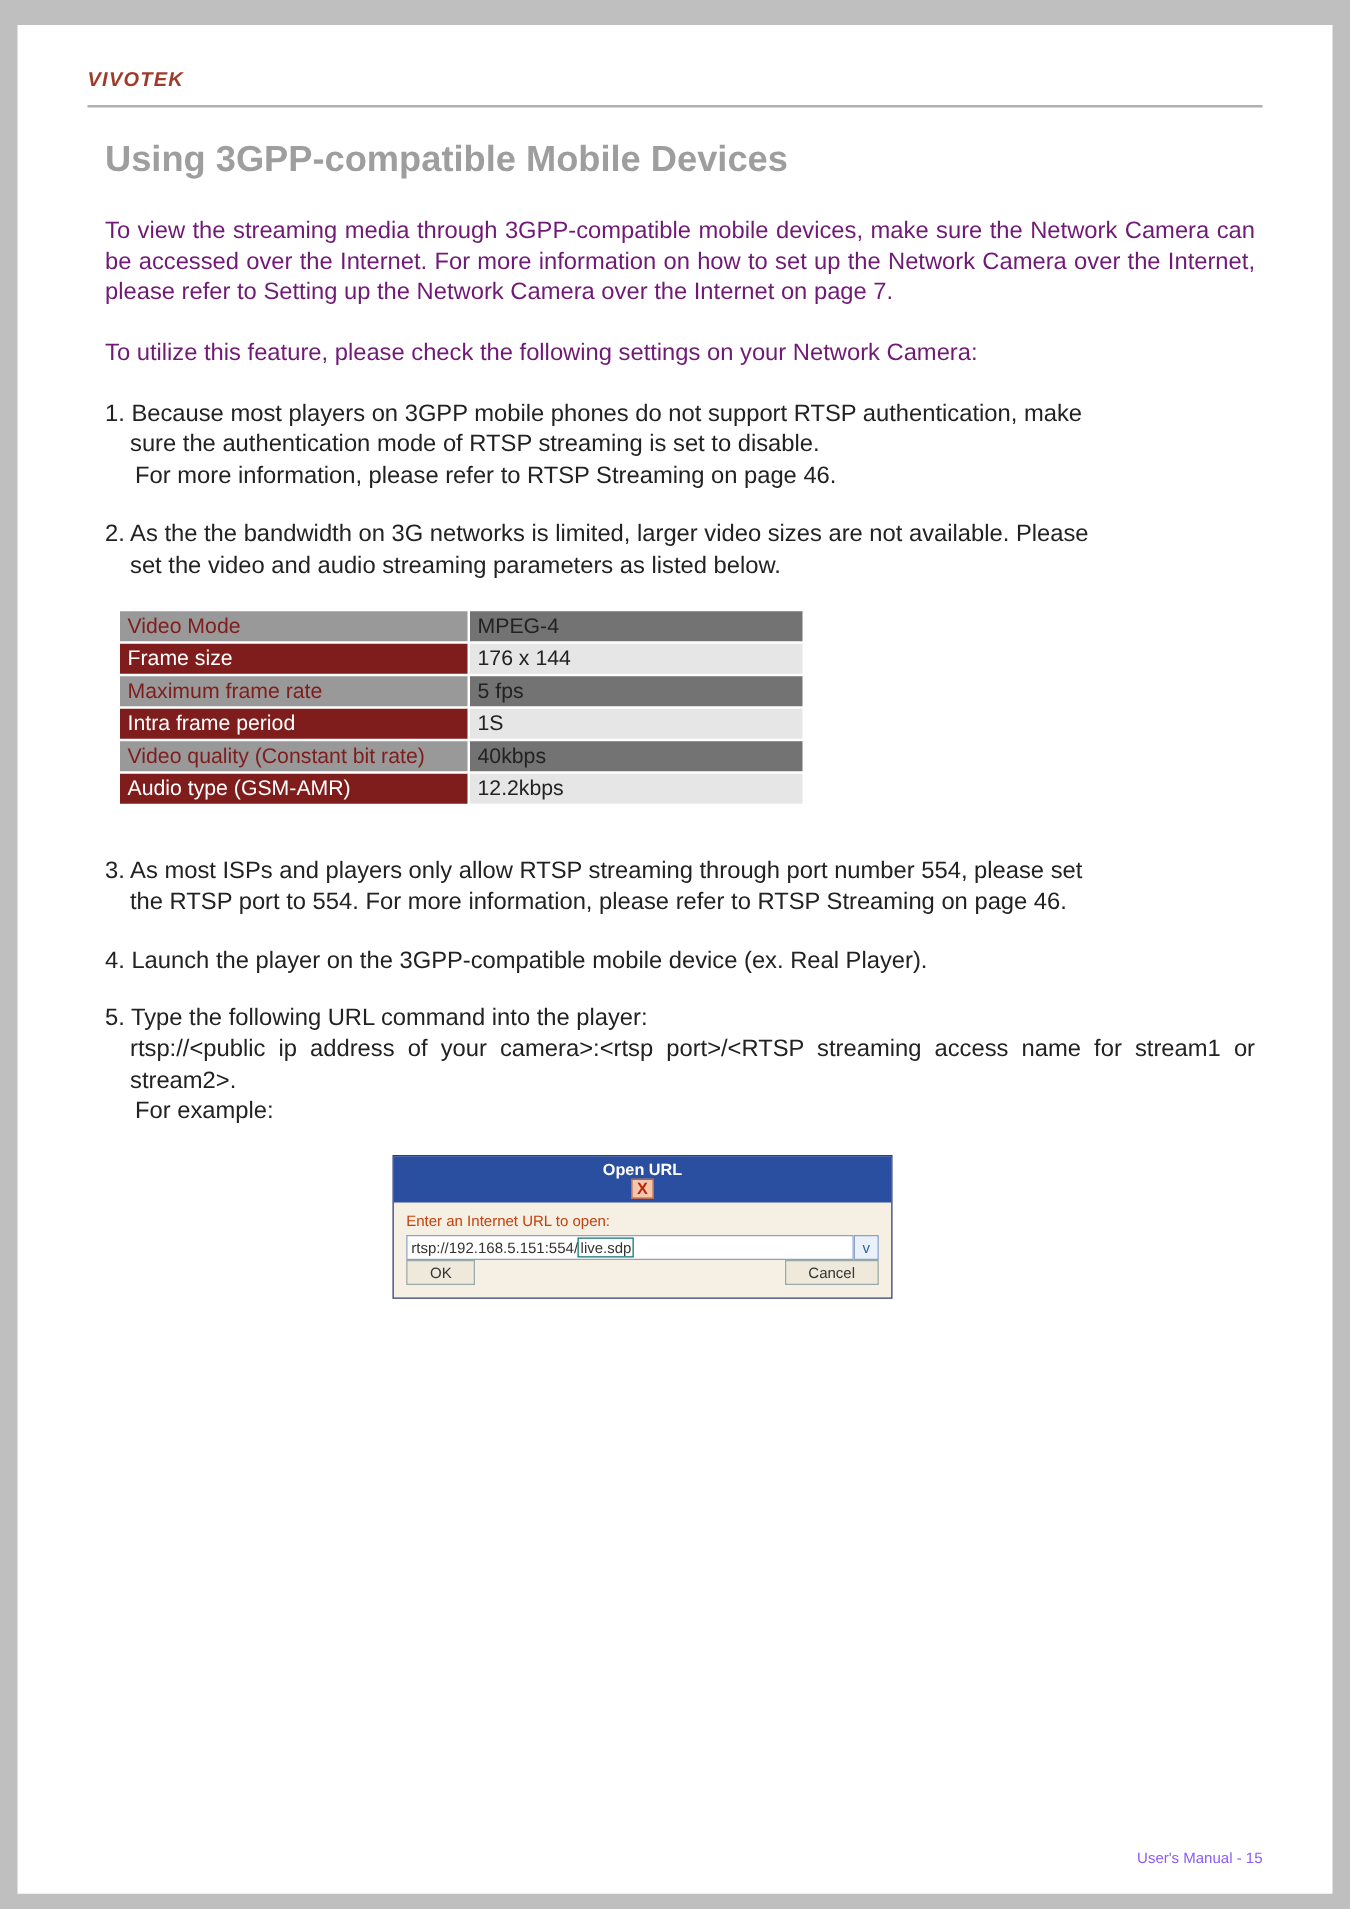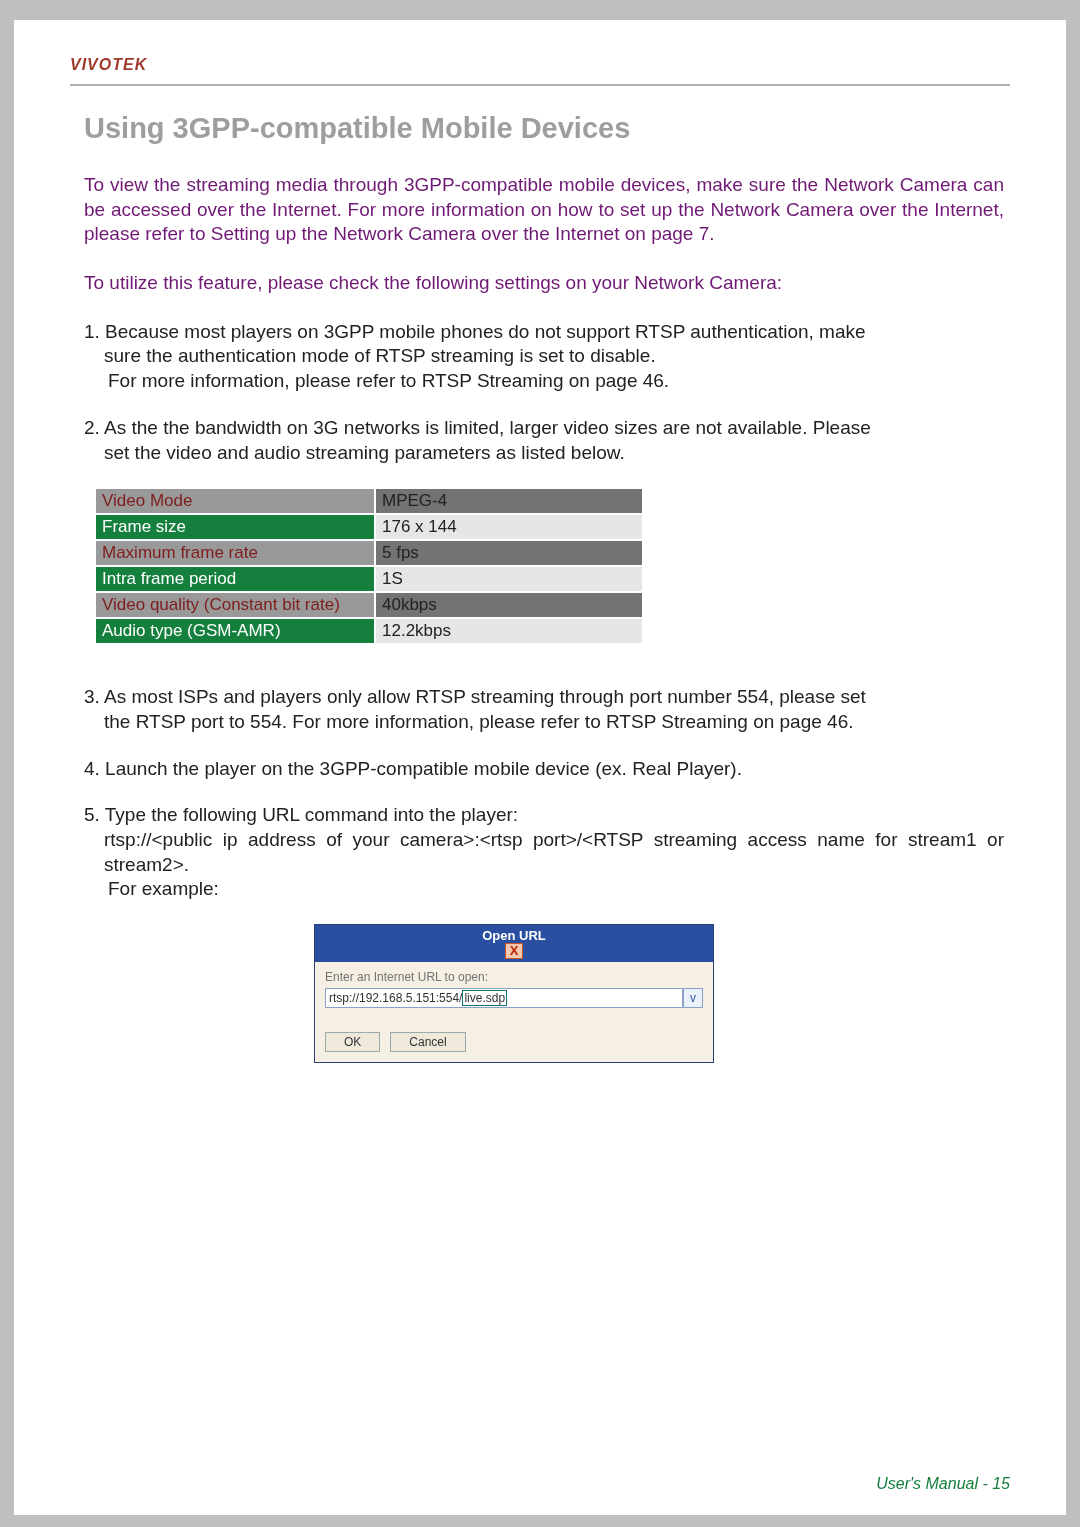--- a/index.html
+++ b/index.html
@@ -76,21 +76,21 @@
   }
   table.settings tr { }
   table.settings td {
     padding: 2px 6px;
     font-size: 17px;
     color: #222;
     border: 2px solid #fff;
   }
   table.settings tr.dark td:first-child { background:#999; color:#7f1d1d; }
   table.settings tr.dark td:last-child  { background:#737373; }
-  table.settings tr.light td:first-child { background:#15803d; color:#fff;margin-left:45px; }
+  table.settings tr.light td:first-child { background:#7f1d1d; color:#fff;margin-left:45px; }
   table.settings tr.light td:last-child  { background:#e6e6e6; }
   table.settings td:first-child { width: 280px; }
 
   .dialog-wrap { padding-left: 230px; margin-top: 6px; }
   .dialog {
     width: 400px;
     border: 1px solid #2a3f7a;
     background: #f6efe4;
     font-family: Tahoma, Arial, sans-serif;
   }
@@ -110,21 +110,21 @@
     background: #f2c7b0;
     border: 1px solid #c55a2e;
     color: #c02400;
     font-weight: bold;
     font-size: 13px;
     line-height: 13px;
     text-align: center;
     cursor: pointer;
   }
   .dlg-body { padding: 8px 10px 10px 10px; }
-  .dlg-label { font-size: 12px; color: #737373; margin-bottom: 4px; }
+  .dlg-label { font-size: 12px; color: #c2410c; margin-bottom: 4px; }
   .dlg-input-row { display: flex; gap: 0; }
   .dlg-input {
     flex: 1;
     border: 1px solid #8ca1c8;
     font-size: 12px;
     padding: 2px 3px;
     background: #fff;
     color: #333;
   }
   .dlg-input .cursor {
@@ -137,39 +137,38 @@
     border: 1px solid #8ca1c8;
     background: #eaf1fb;
     color: #335ea8;
     text-align: center;
     font-size: 12px;
     line-height: 18px;
     cursor: pointer;
   }
   .dlg-buttons {
     display: flex;
-    justify-content: flex-start;
+    justify-content: space-between;
     gap: 10px;
-    margin-top: 24px;
+    margin-top: 0;
   }
   .dlg-btn {
     border: 1px solid #9aa;
     background: #efe9dc;
     font-size: 12px;
     padding: 2px 18px;
     color: #333;
     cursor: pointer;
   }
   .footer {
     position: absolute;
     bottom: 22px;
     right: 56px;
-    font-style: italic;
-    color: #15803d;
-    font-size: 16px;
+    color: #8b5cf6;
+    font-size: 12px;
   }
 </style>
 </head>
 <body>
 
 <div class="page">
   <div class="brand">VIVOTEK</div>
   <div class="rule"></div>
 
   <div class="content">

